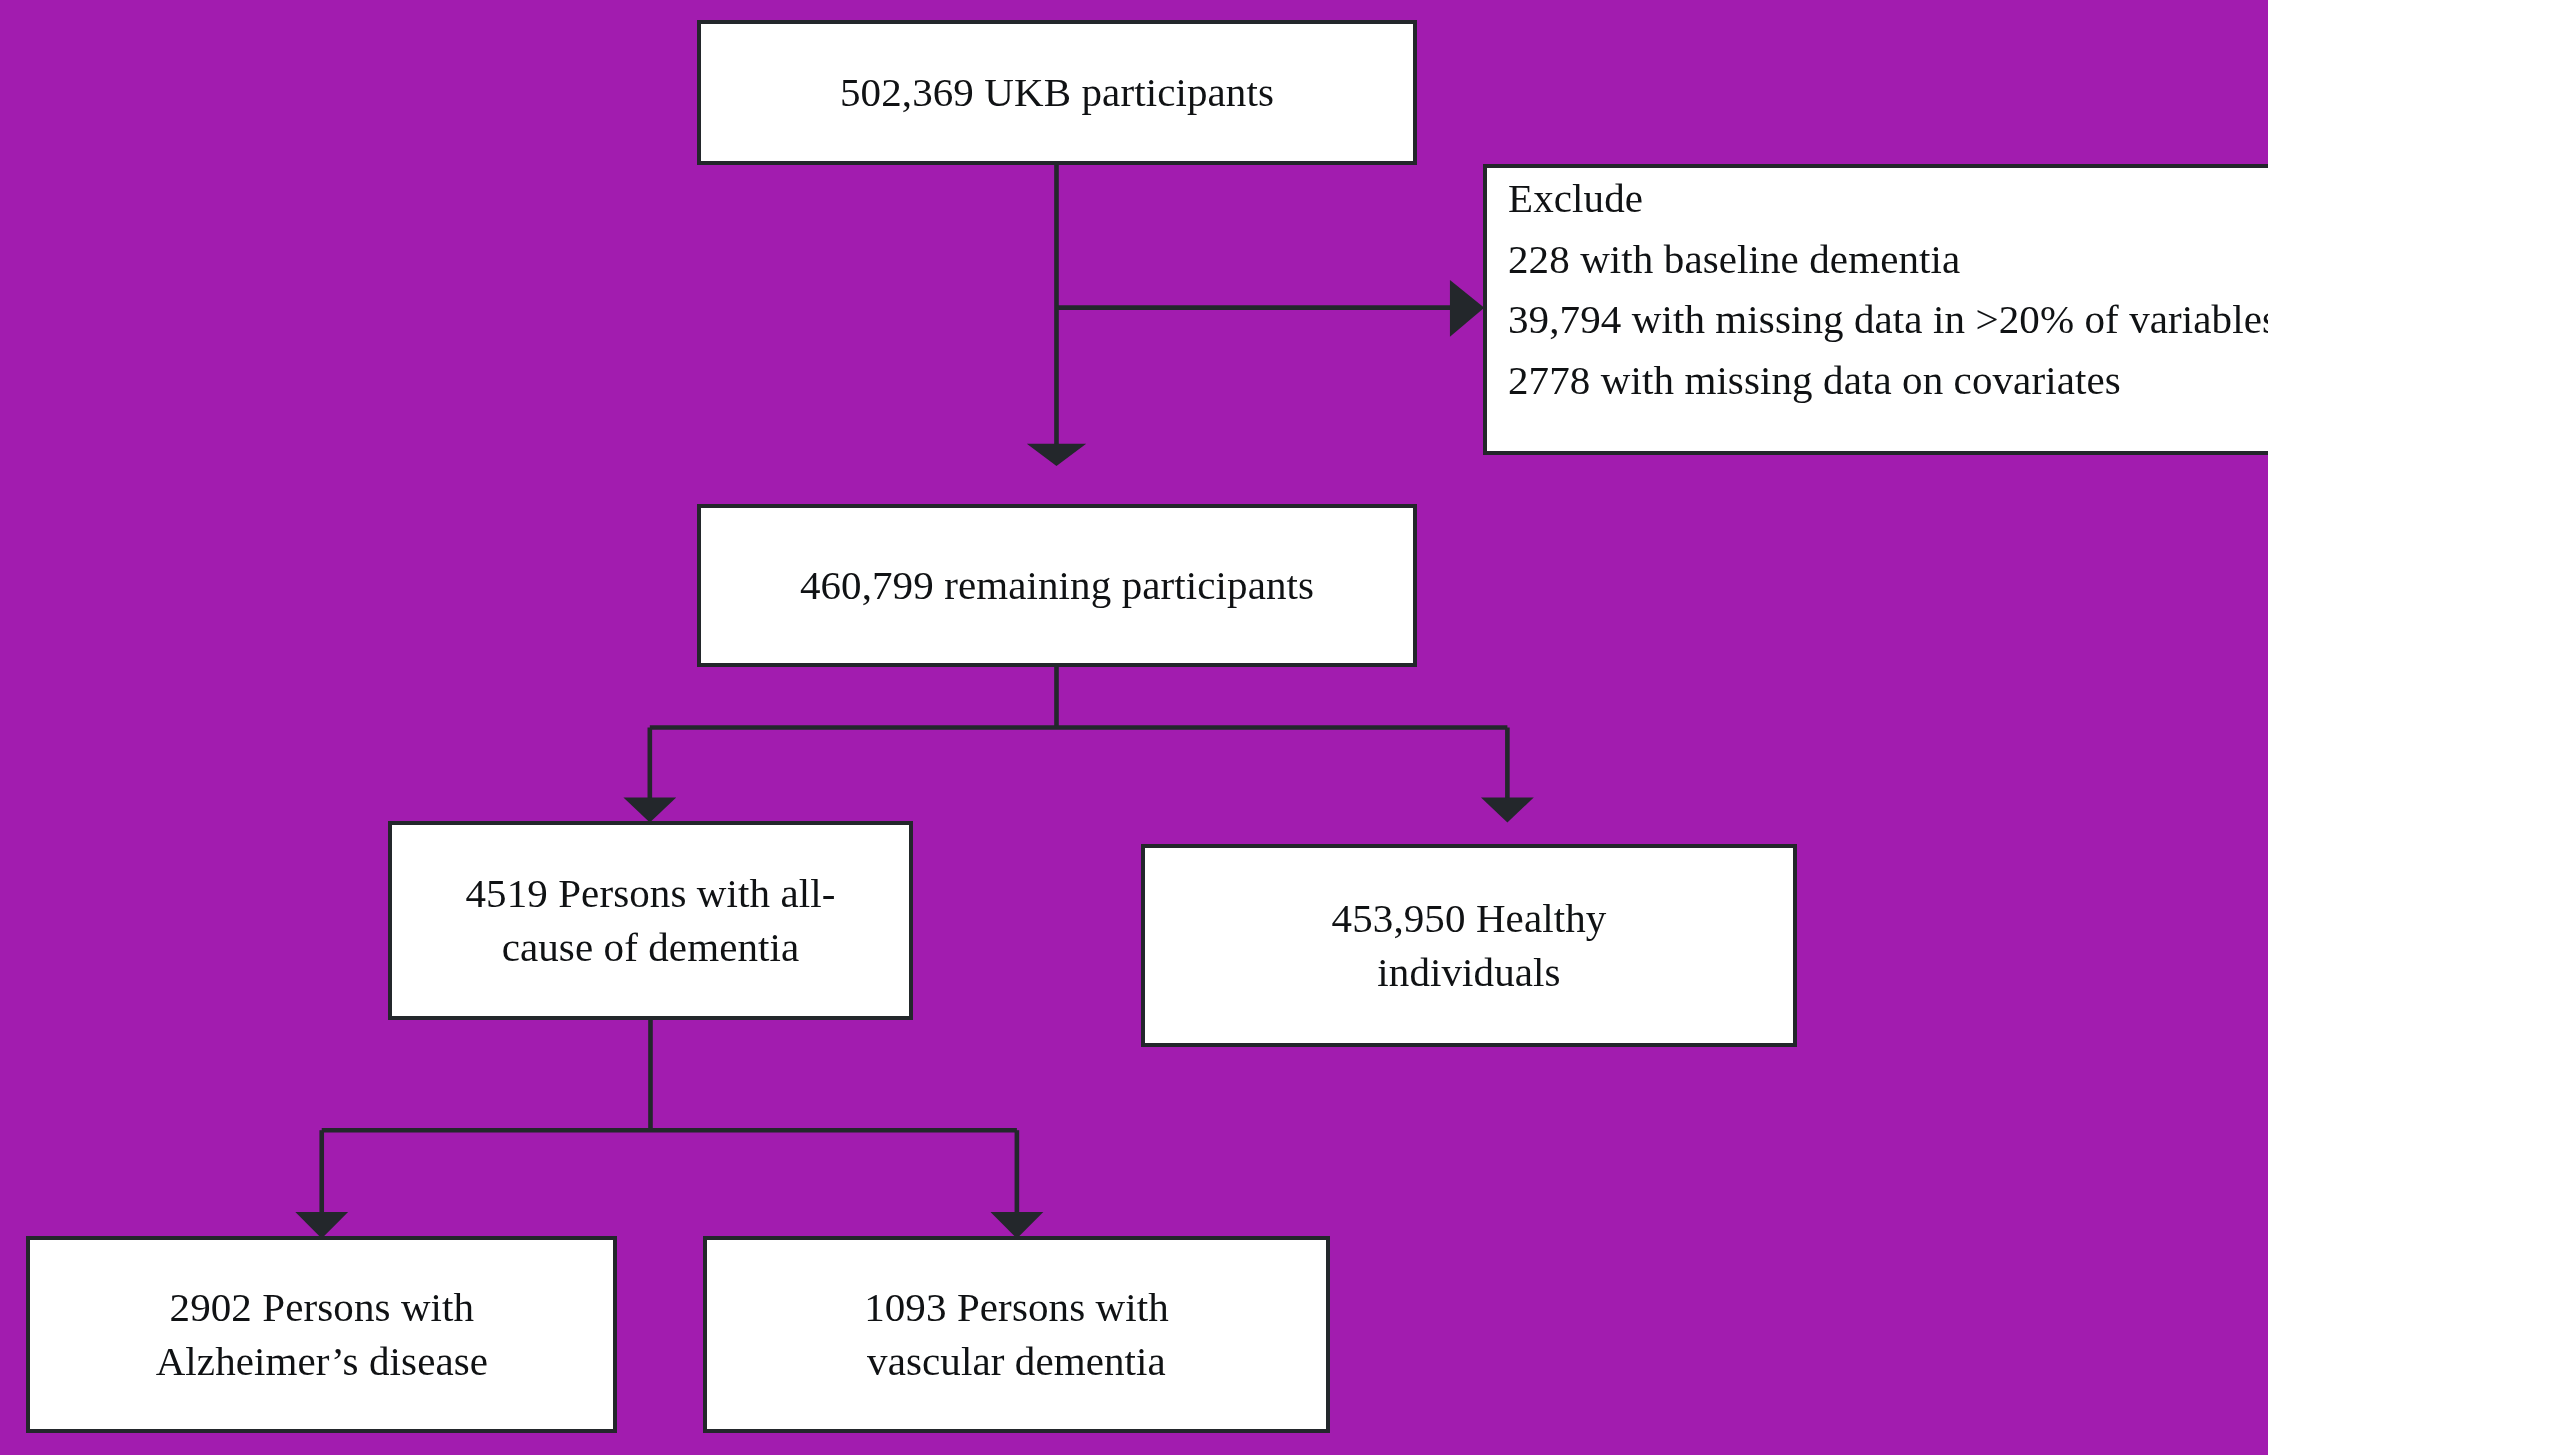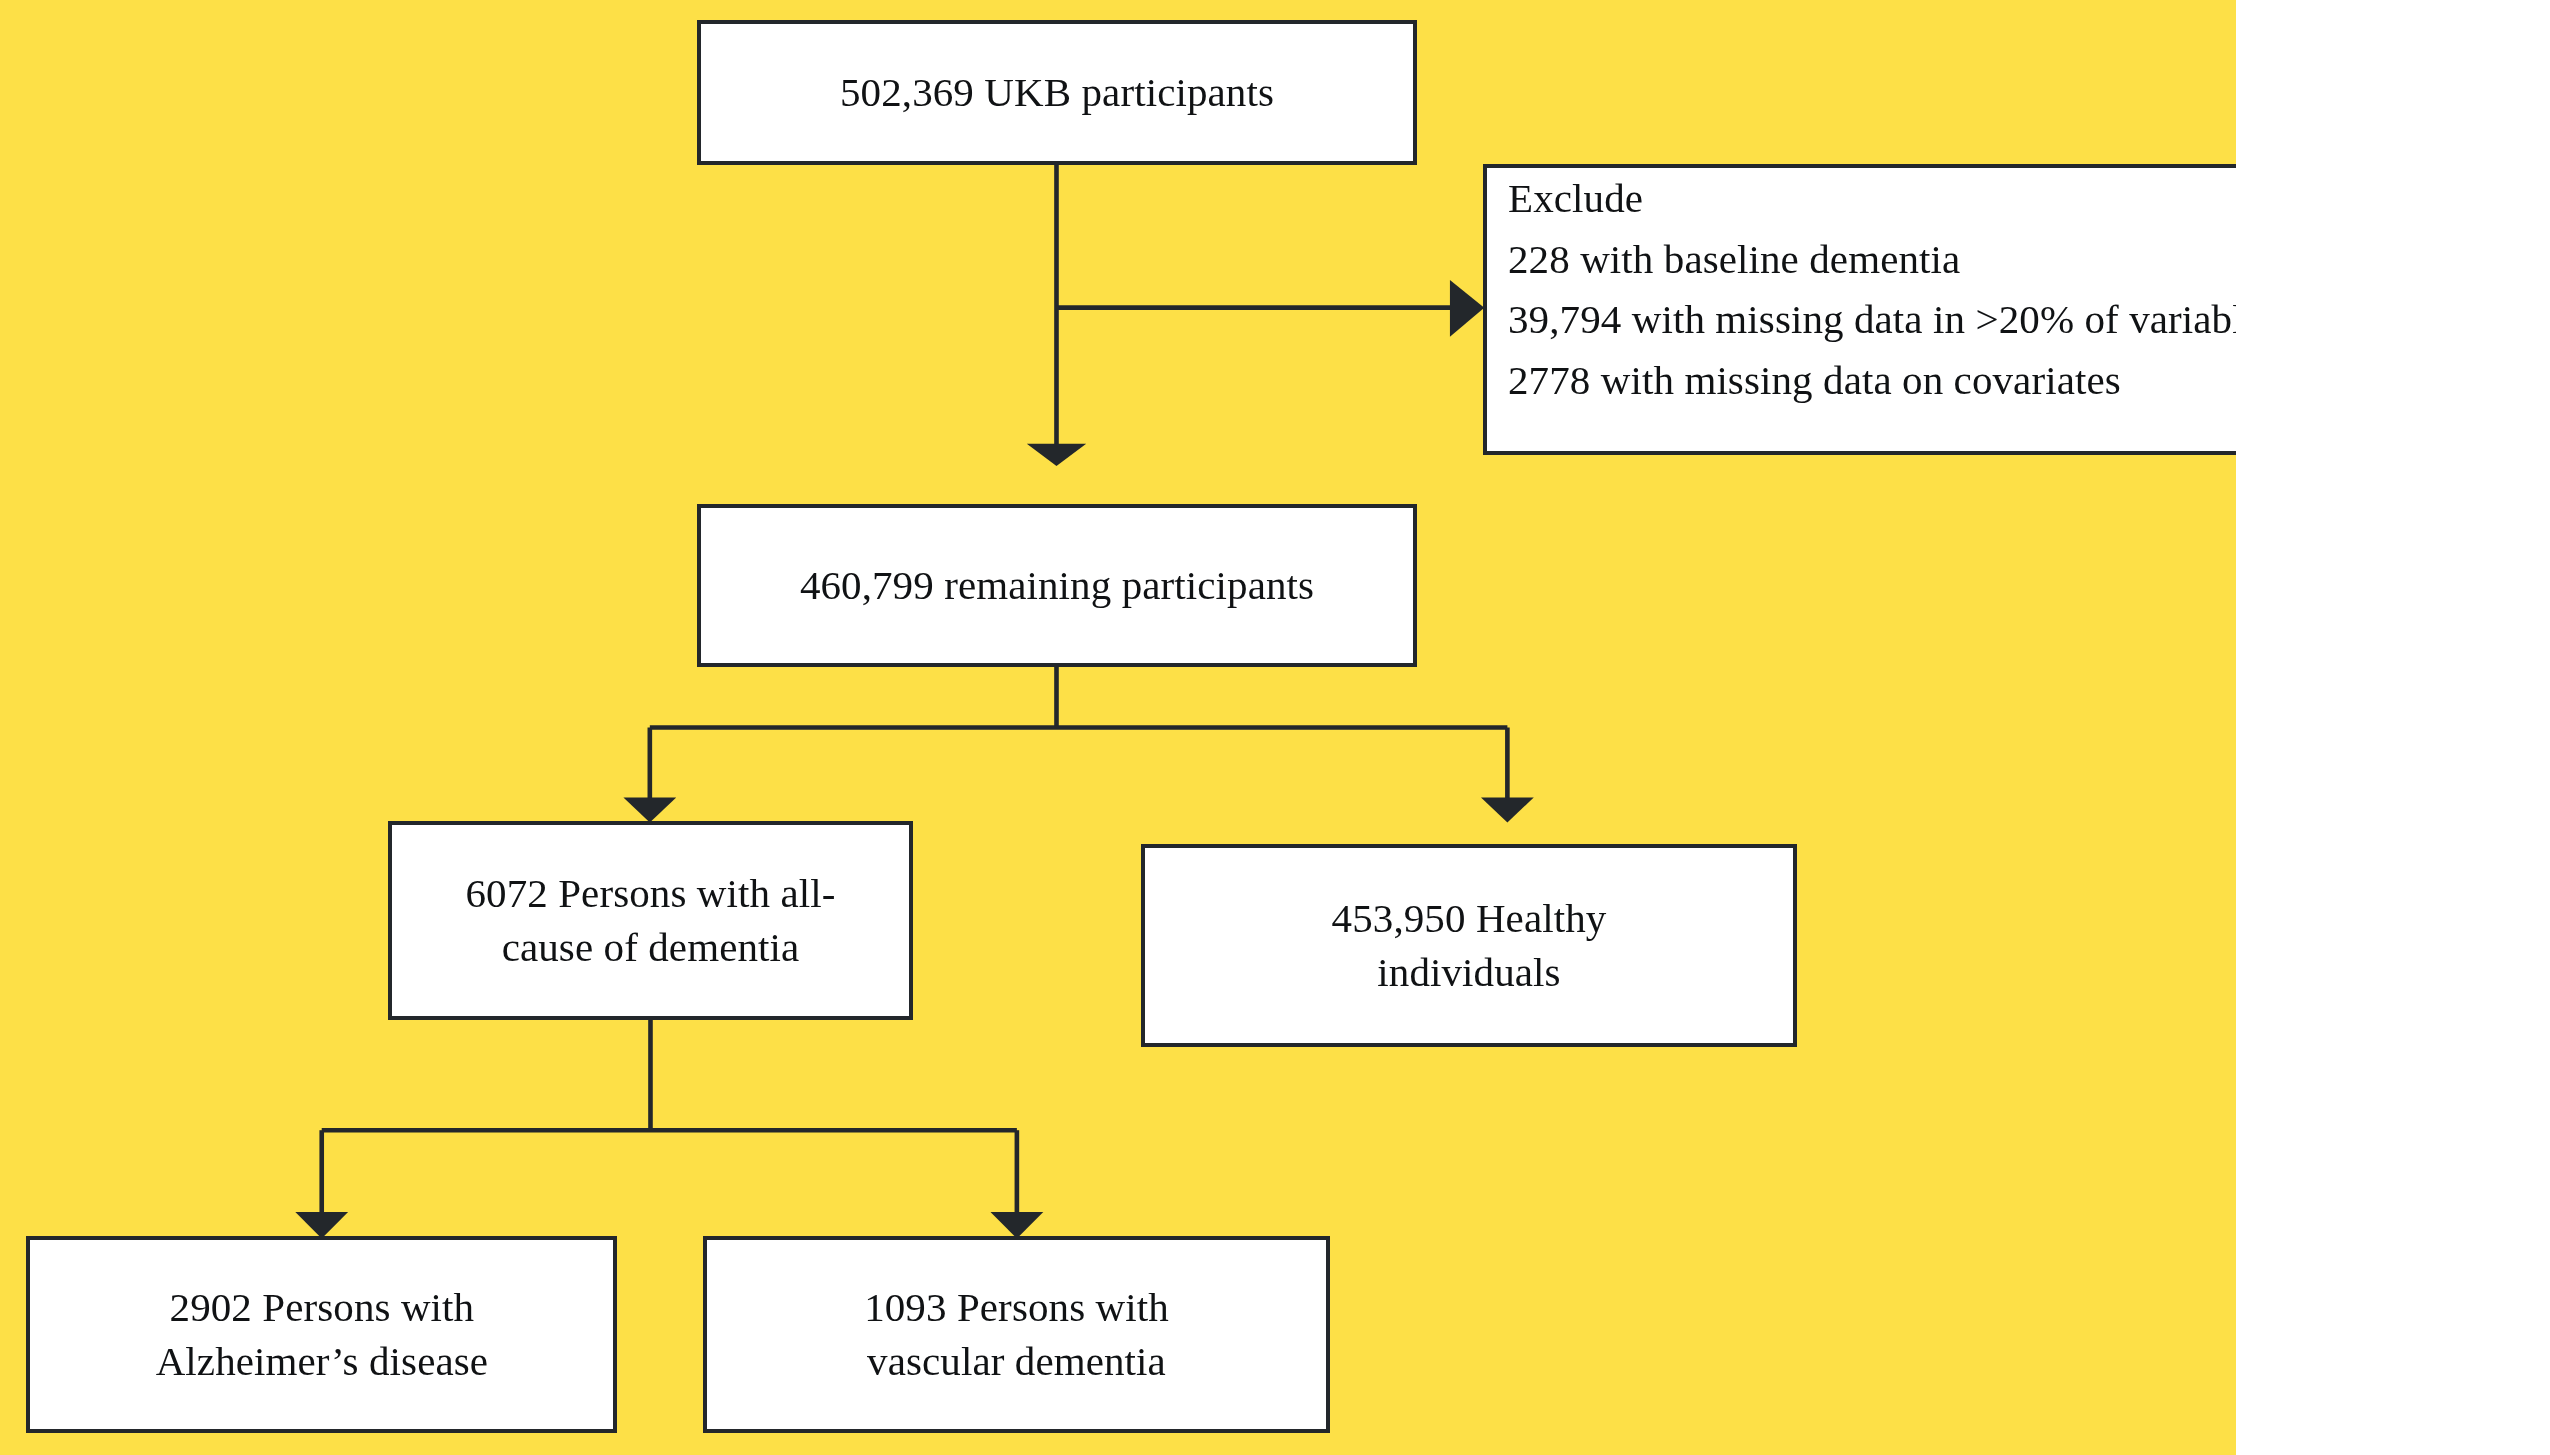--- a/index.html
+++ b/index.html
@@ -8,22 +8,23 @@
     padding: 0;
     background: #ffffff;
   }
   body {
     font-family: "Liberation Serif", "DejaVu Serif", serif;
   }
   #canvas {
     position: relative;
     width: 2236px;
     height: 1455px;
-    background: #fde047;
+    background: #a21caf;
     overflow: hidden;
+    padding-left: 32px;
   }
   .flow-svg {
     position: absolute;
     left: 0;
     top: 0;
     width: 2550px;
     height: 1455px;
   }
   .node {
     position: absolute;
@@ -134,21 +135,21 @@
 228 with baseline dementia
 39,794 with missing data in &gt;20% of variables
 2778 with missing data on covariates</span>
   </div>
 
   <div class="node" id="node-remaining">
     <span class="node-text">460,799 remaining participants</span>
   </div>
 
   <div class="node" id="node-allcause">
-    <span class="node-text">6072 Persons with all-
+    <span class="node-text">4519 Persons with all-
 cause of dementia</span>
   </div>
 
   <div class="node" id="node-healthy">
     <span class="node-text">453,950 Healthy
 individuals</span>
   </div>
 
   <div class="node" id="node-alzheimer">
     <span class="node-text">2902 Persons with

